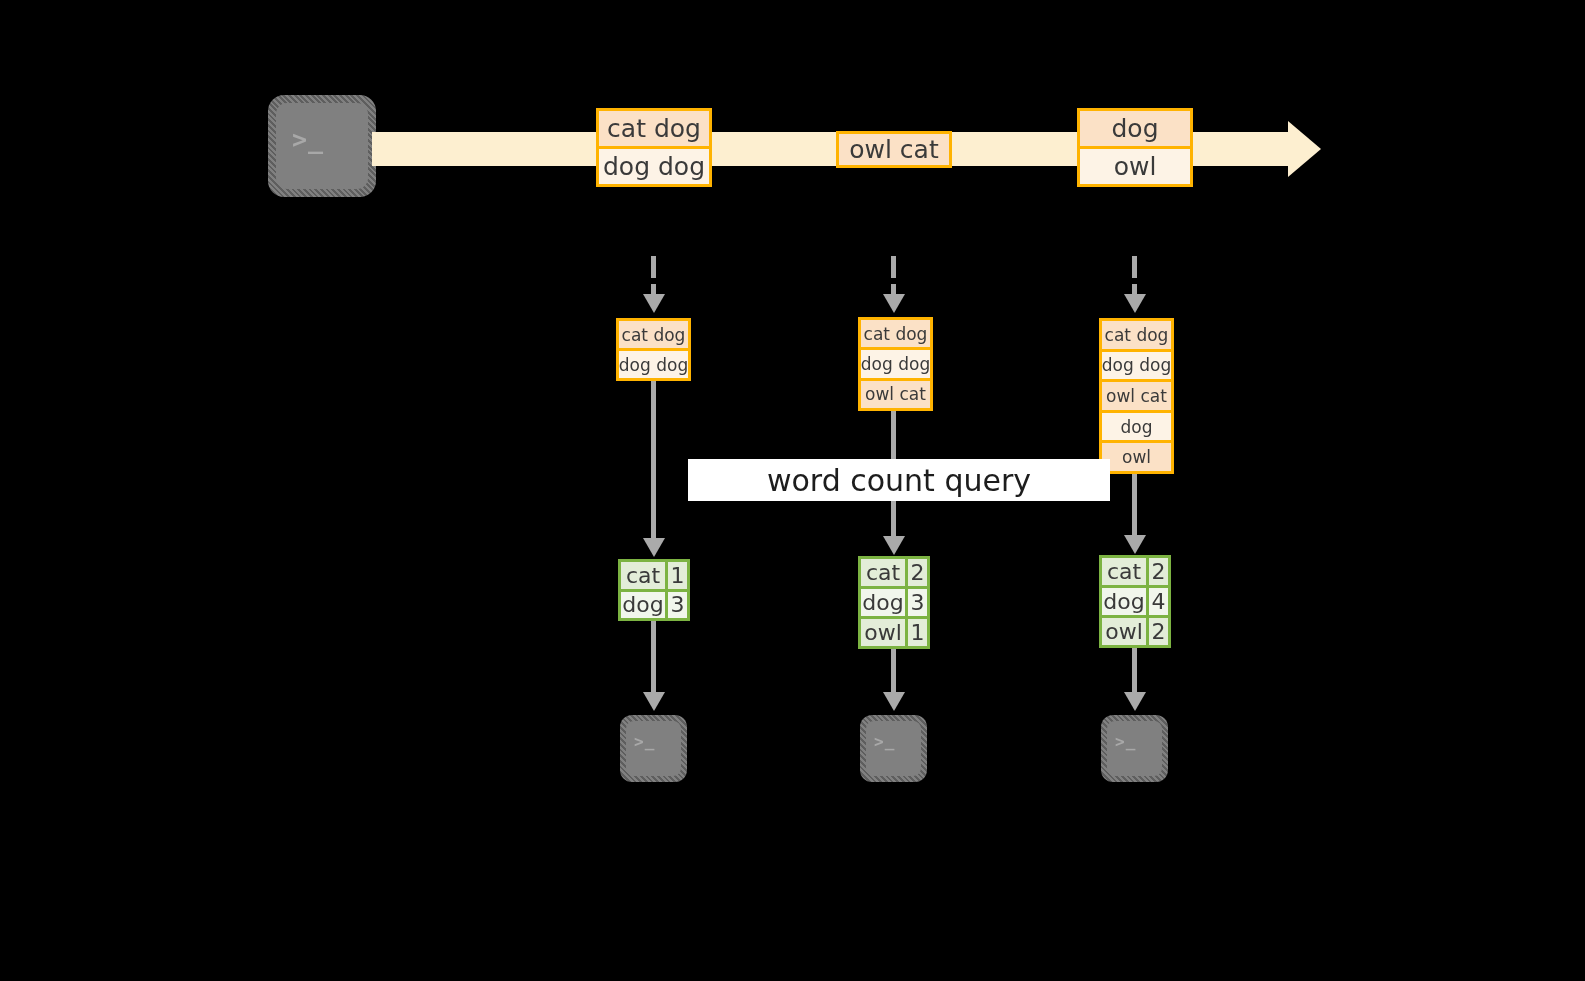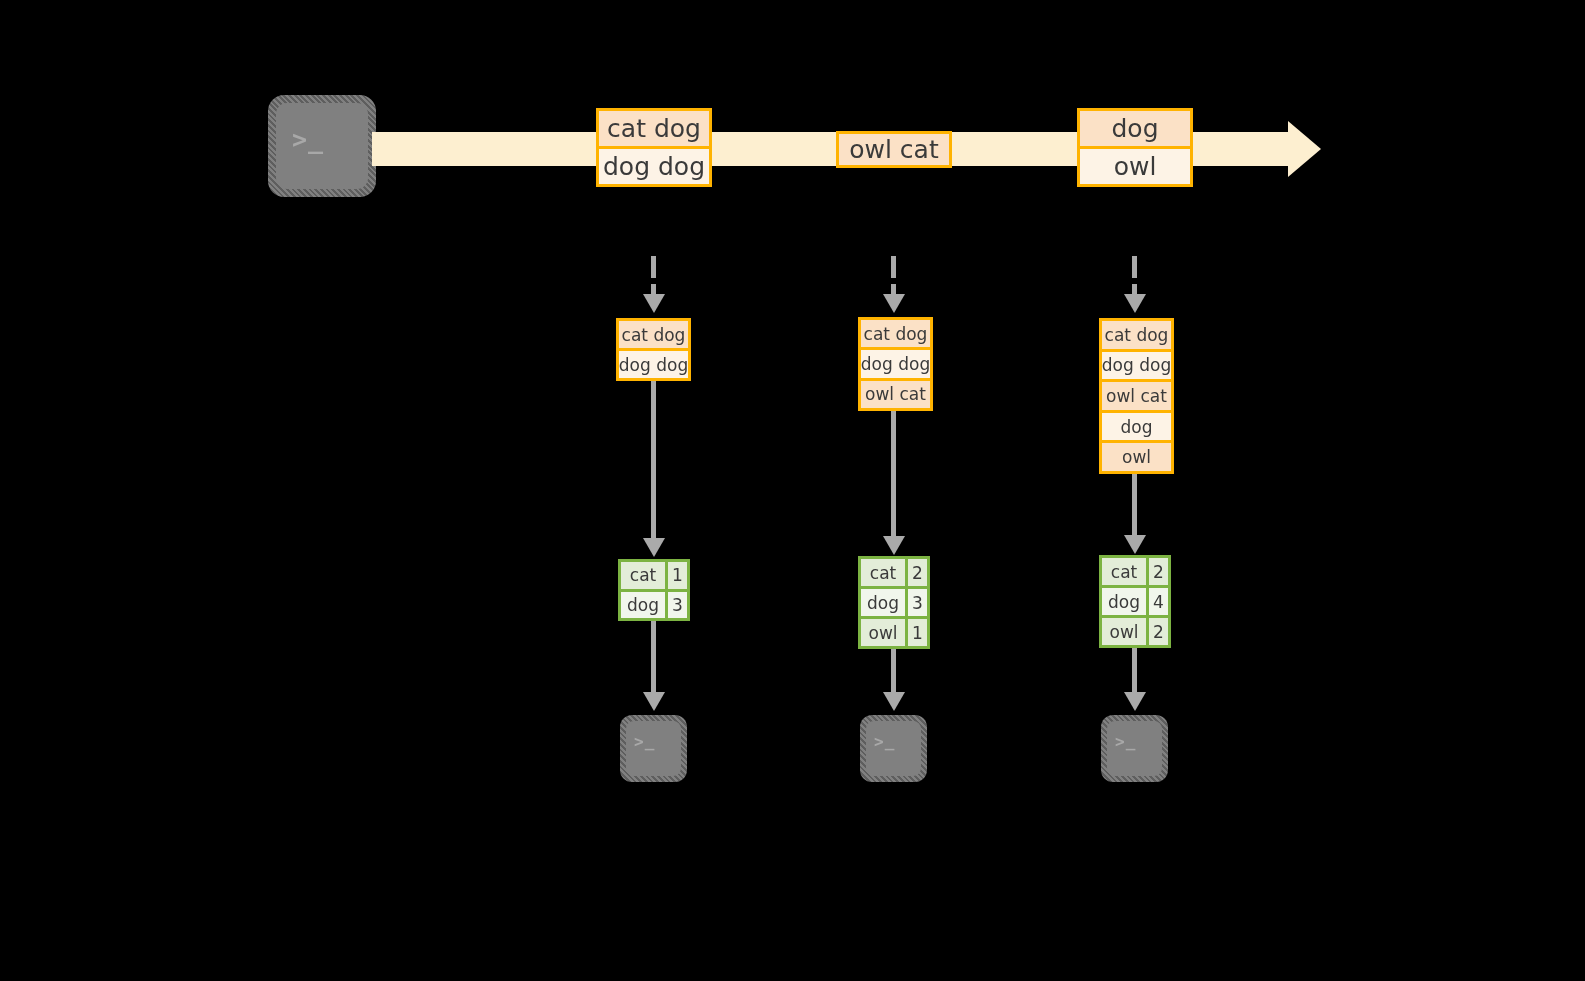--- a/index.html
+++ b/index.html
@@ -92,21 +92,21 @@
     flex: 1 1 auto;
     display: flex;
     background: #F1F6EC;
   }
   .gbox .grow.shade { background: #E3EDD8; }
   .gbox .grow + .grow { border-top: 3px solid #7CB342; }
   .gbox .gcell {
     display: flex;
     align-items: center;
     justify-content: center;
-    font-size: 17px;
+    font-size: 22px;
     color: #3a3a3a;
     white-space: nowrap;
   }
   .gbox .gcell.word { flex: 0 0 44px; }
   .gbox .gcell.cnt  {
     flex: 1 1 auto;
     border-left: 3px solid #7CB342;
   }
 
   
@@ -263,14 +263,17 @@
   </div>
 
   <div class="shaft" style="left:1132px; top:648px; height:46px;"></div>
   <div class="ahead" style="left:1124px; top:692px;"></div>
 
   <div class="term" style="left:1101px; top:715px; width:67px; height:67px; border-radius:12px;">
     <div class="term-inner" style="left:6px; top:6px; right:6px; bottom:6px; border-radius:8px;"></div>
     <div class="term-glyph" style="left:14px; top:19px; font-size:16px;">&gt;_</div>
   </div>
 
+  <div class="query-band" style="left:688px; top:459px; width:422px; height:42px;">
+    <span>word count query</span>
+  </div>
 
 </div>
 
 </body></html>

